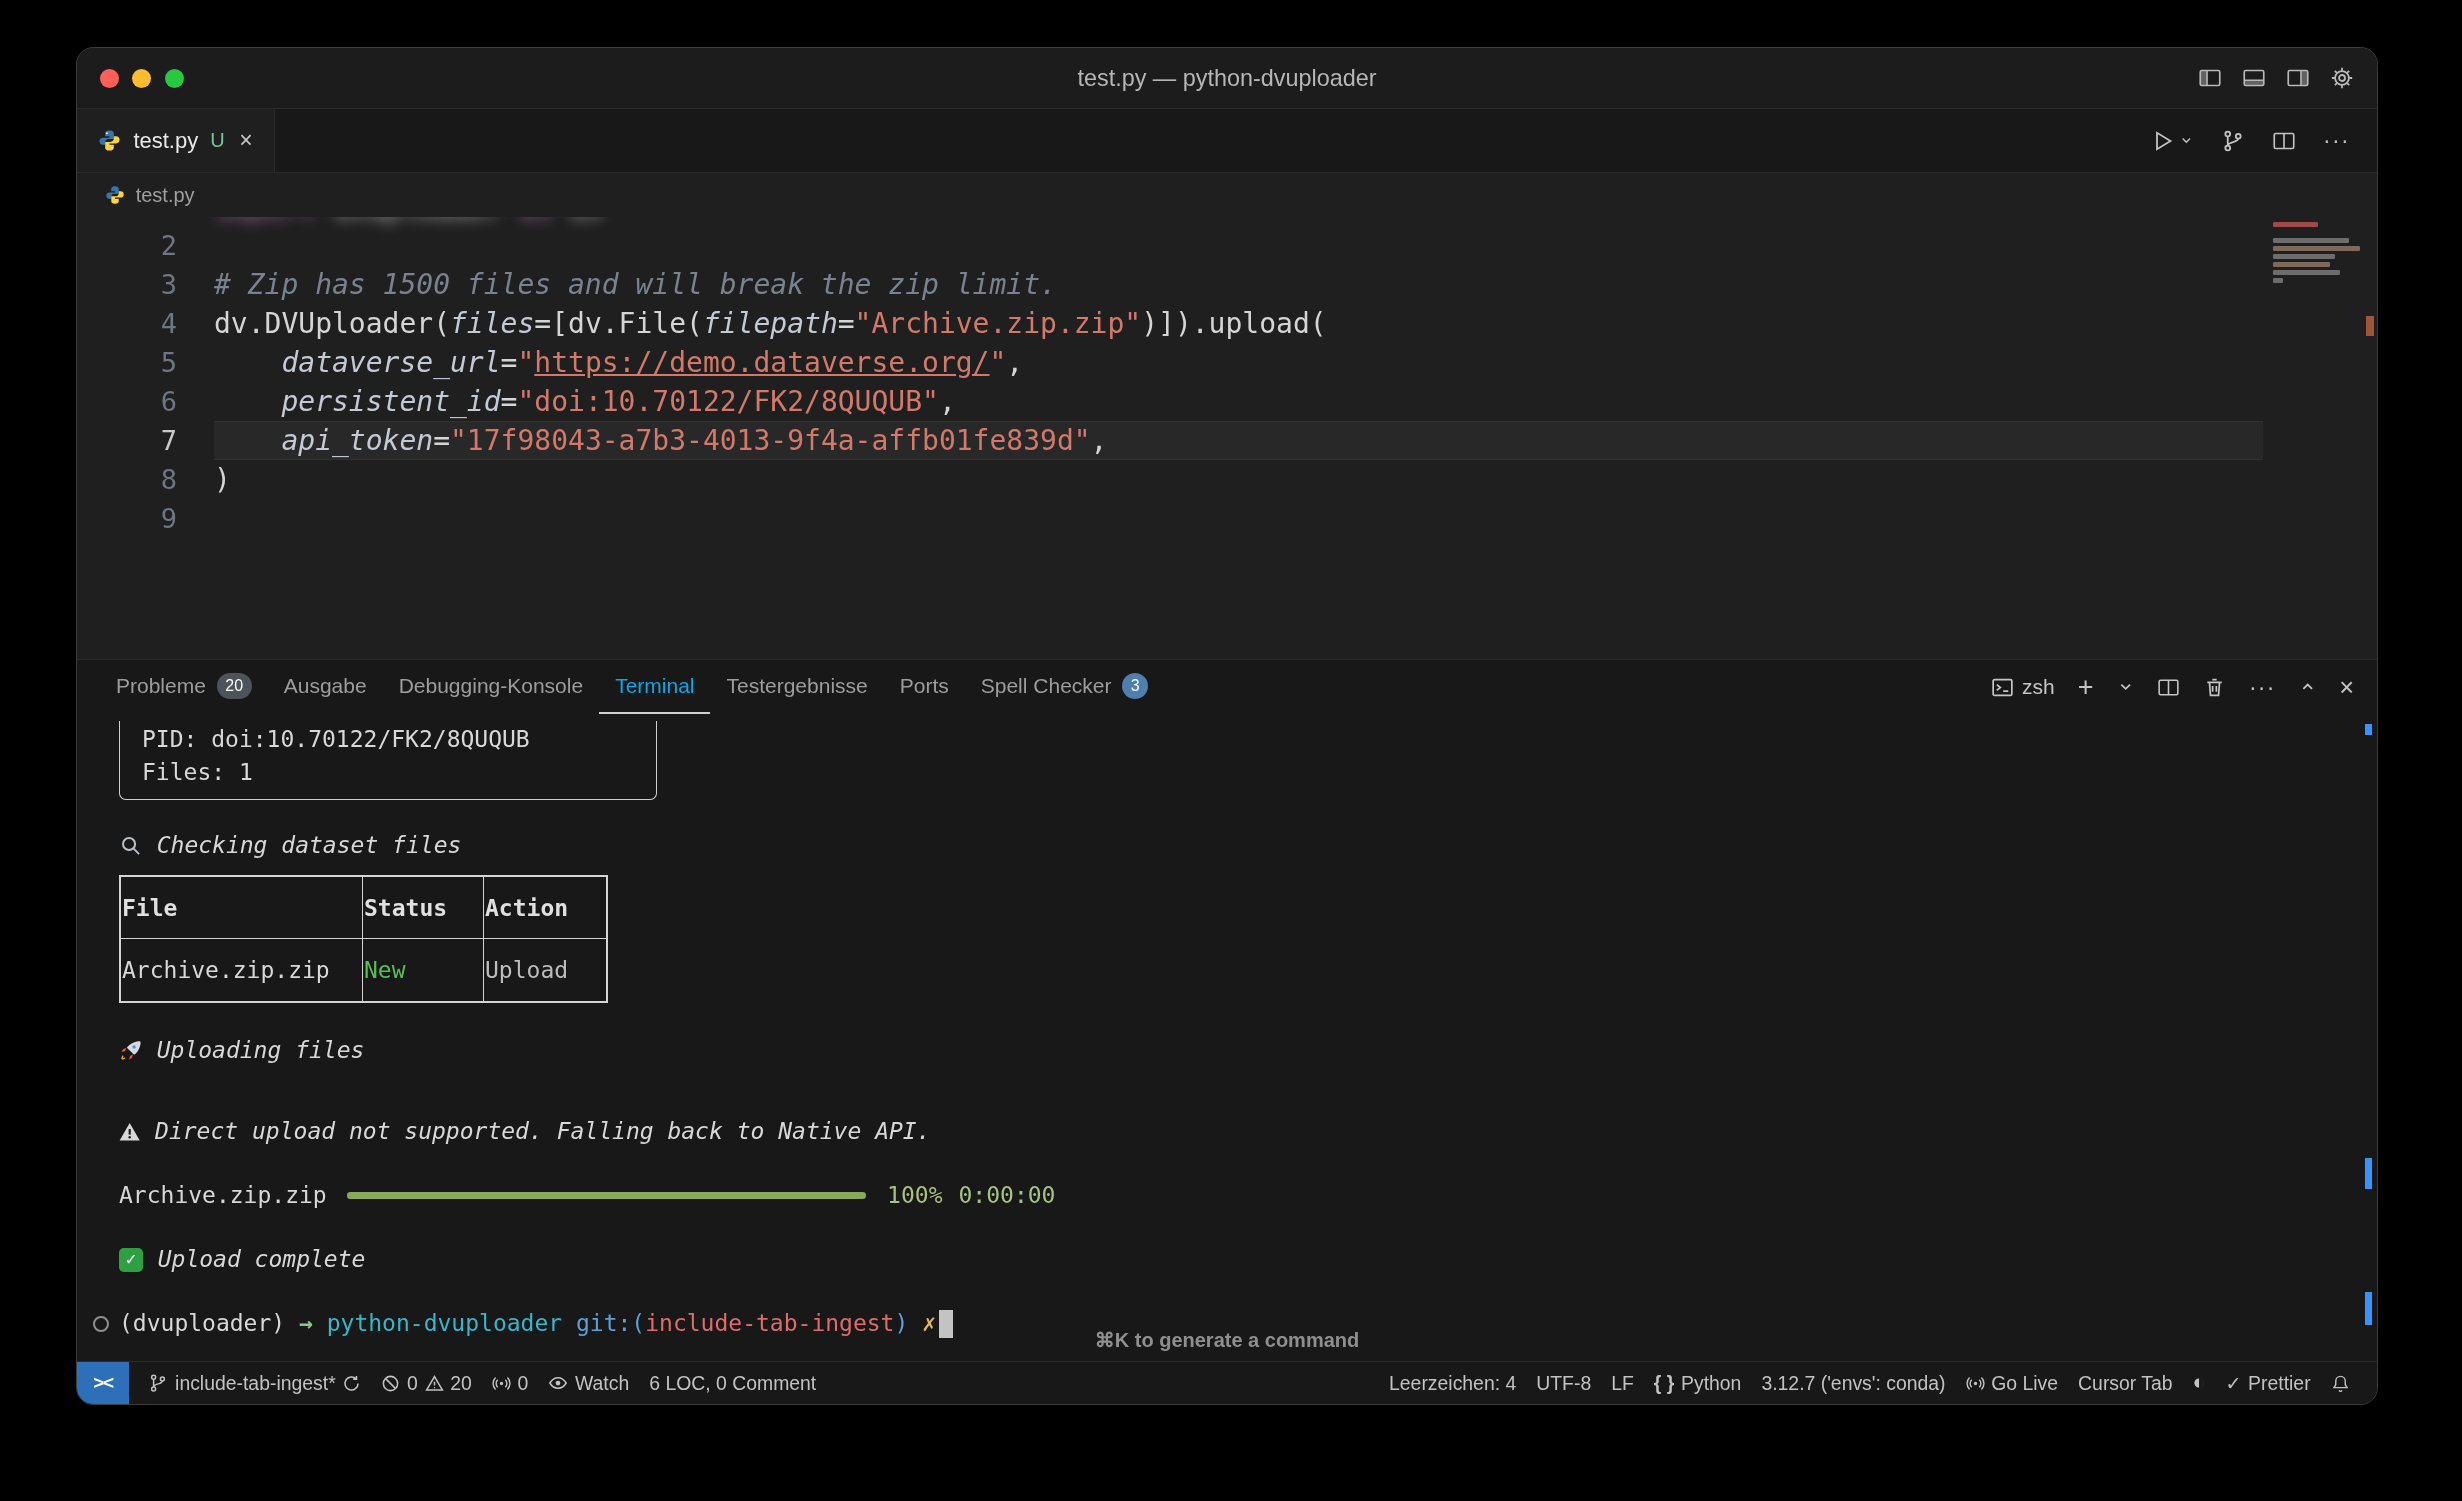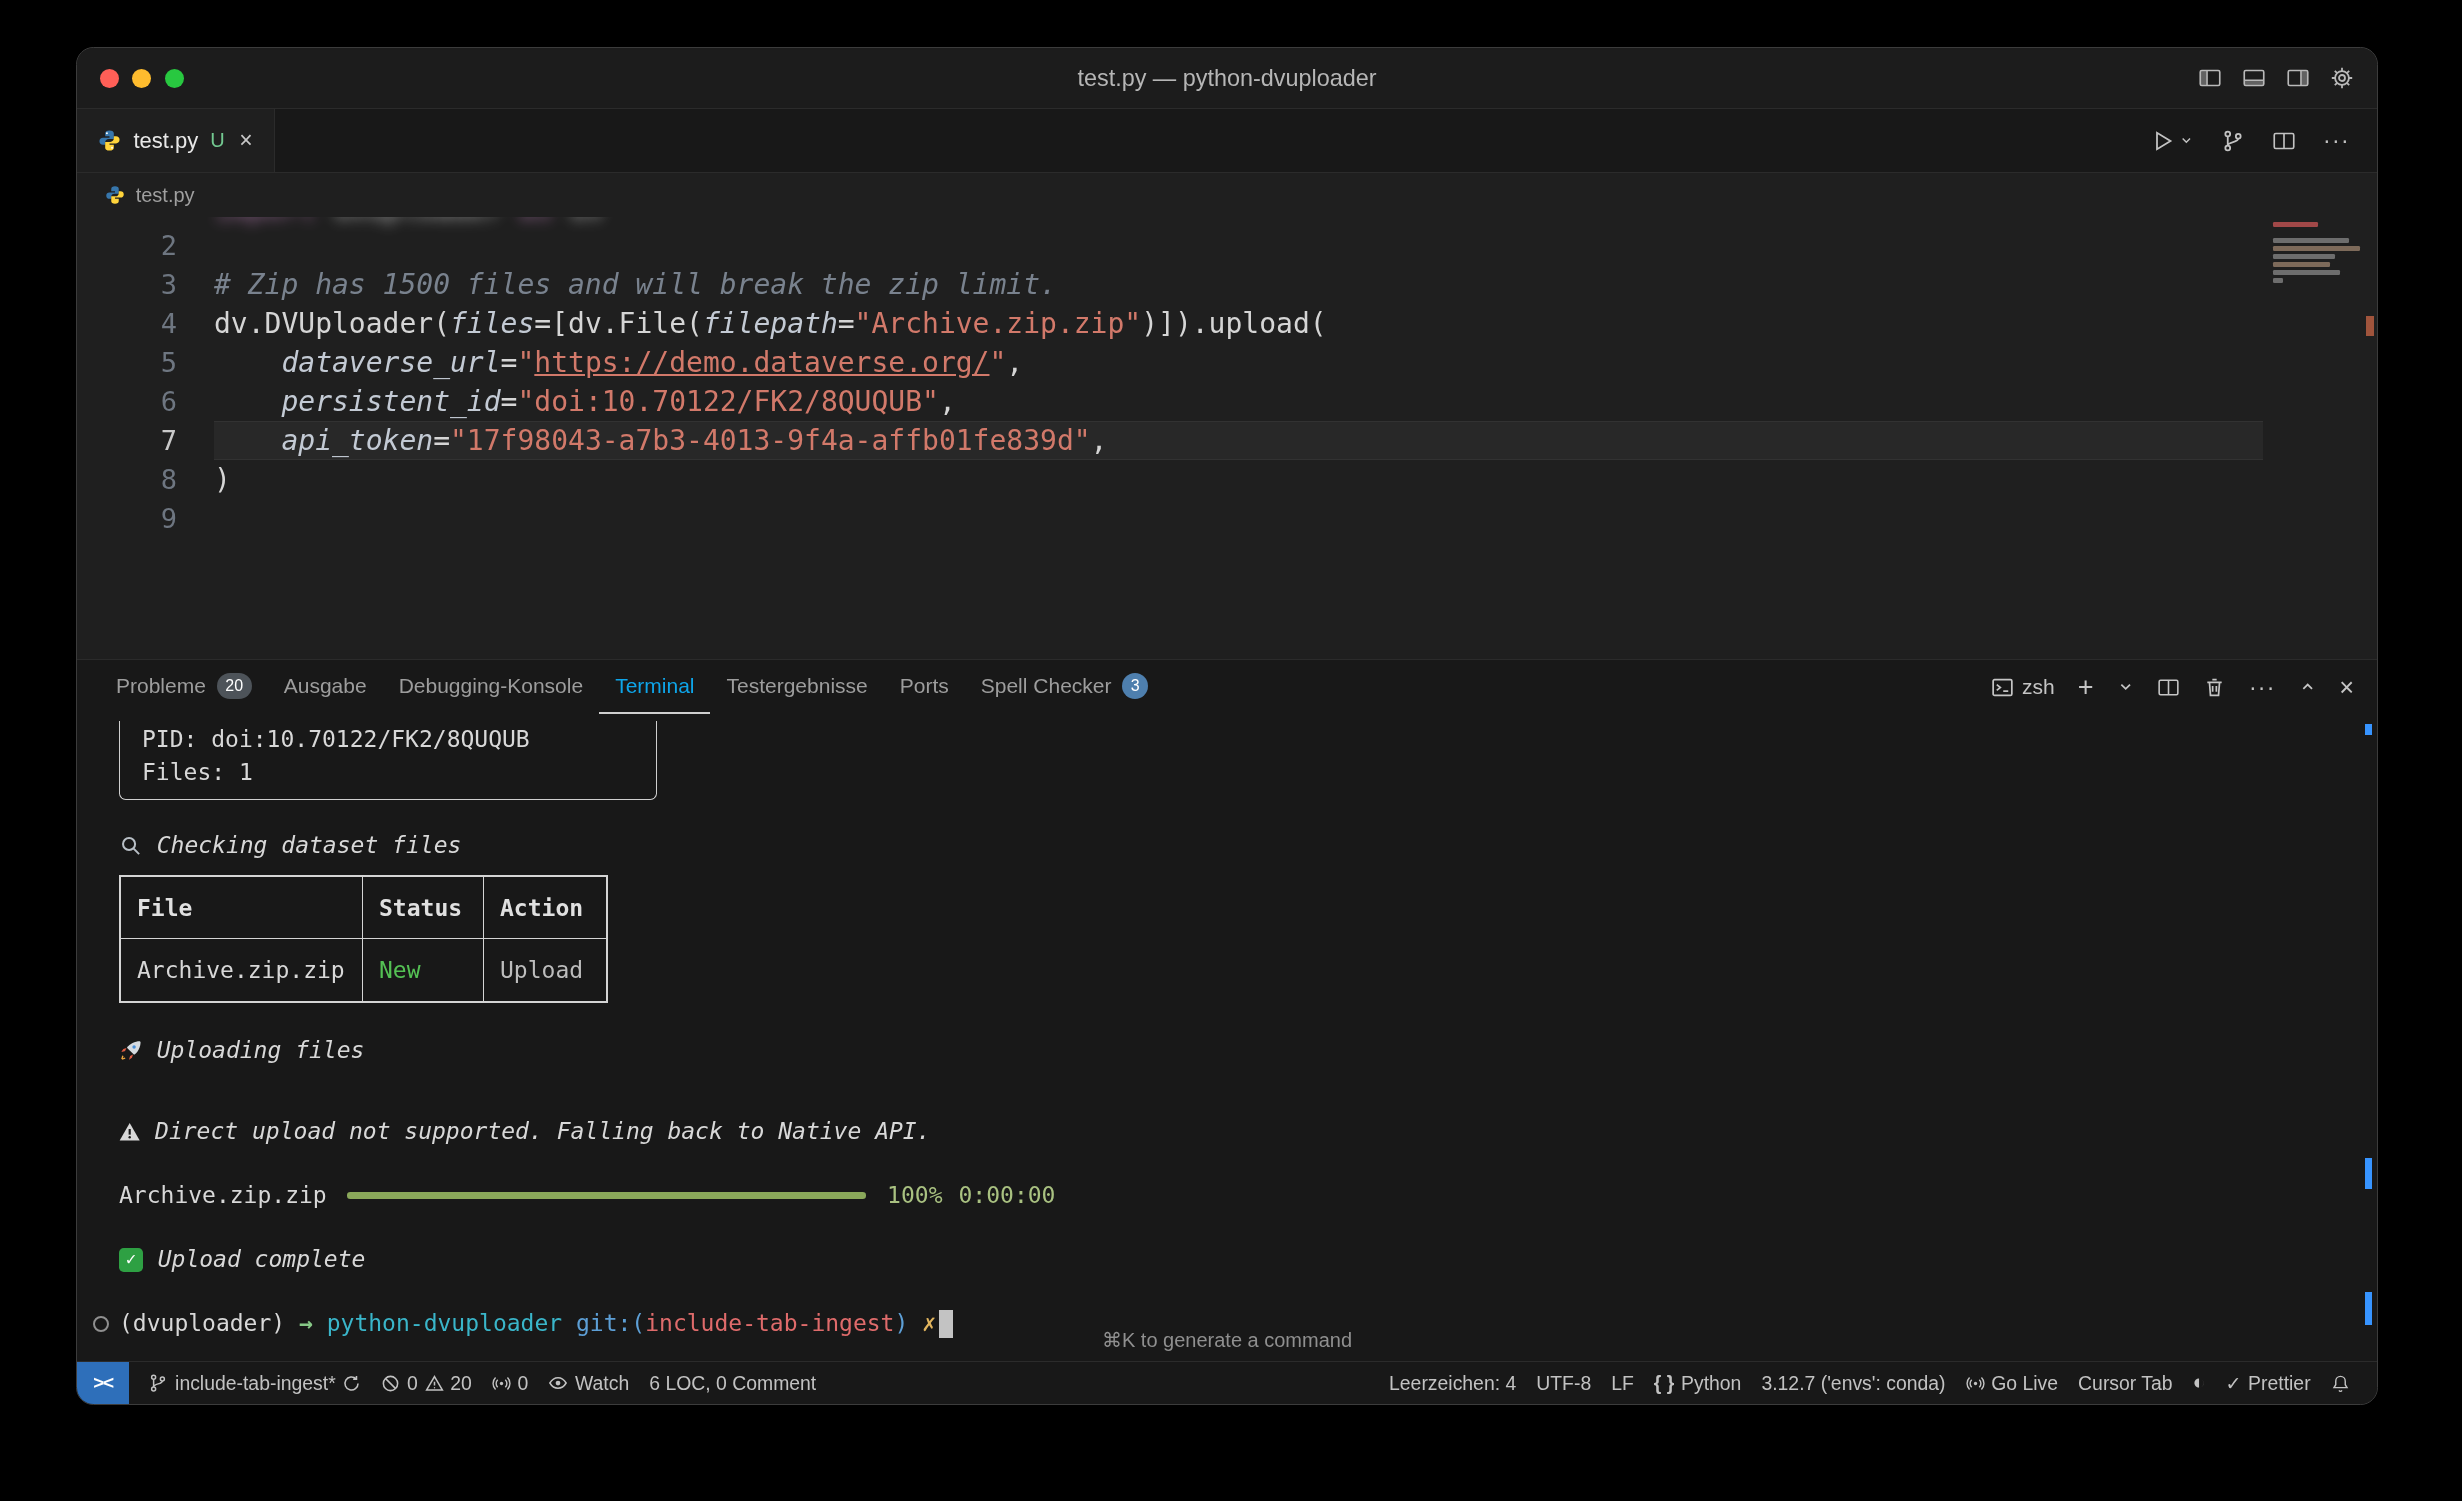--- a/index.html
+++ b/index.html
@@ -66,21 +66,21 @@
 
   
   .term{flex:1;position:relative;padding:6.7px 0 0 42px;color:var(--term-fg);
     font-family:"DejaVu Sans Mono",monospace;font-size:23px;line-height:33px;overflow:hidden;}
   .pidbox{width:514px;border:1.3px solid #cfcfcf;border-top:none;border-radius:0 0 6.7px 6.7px;
     padding:2.7px 0 9.4px 22px;}
   .trow{margin-top:31px;display:flex;align-items:center;gap:14.7px;}
   .msg{font-style:italic;}
   .ttable{margin-top:13.4px;display:inline-block;border:2px solid #d4d4d4;}
   .trow2{display:flex;}
-  .tcell{height:62px;line-height:62px;padding-left:16px;border-right:1.3px solid #d4d4d4;box-sizing:border-box;}
+  .tcell{height:62px;line-height:62px;padding-left:1px;border-right:1.3px solid #d4d4d4;box-sizing:border-box;}
   .tcell:last-child{border-right:none;}
   .thead .tcell{border-bottom:1.3px solid #d4d4d4;font-weight:bold;color:#e0e0e0;}
   .c-file{width:242px;}.c-status{width:121px;}.c-action{width:122px;}
   .cell-new{color:var(--green-new);}
   .cell-action{color:#bdbdbd;}
   .warn-gap{margin-top:48px;}
   .progress-row{margin-top:31px;display:flex;align-items:center;}
   .p-bar{width:519px;height:6.7px;border-radius:3.3px;background:var(--bar-green);margin:0 21.4px 0 20px;}
   .p-meta{color:var(--progress-text);}
   .check-badge{display:inline-flex;width:24px;height:24px;border-radius:4.7px;background:var(--check-green);
@@ -88,21 +88,21 @@
   .prompt-row{margin-top:31px;position:relative;display:flex;align-items:center;}
   .cmd-circle{position:absolute;left:-26px;top:8.7px;width:12px;height:12px;border:2px solid #8f8f8f;border-radius:50%;}
   .t-fg{color:var(--term-fg);}
   .t-cyan{color:var(--t-cyan);}
   .t-blue{color:var(--t-blue);}
   .t-red{color:var(--t-red);}
   .t-yellow{color:var(--t-yellow);}
   .t-arrow{color:var(--t-arrow);font-weight:bold;}
   .cursor{display:inline-block;width:14.7px;height:28px;background:#c3c3c3;vertical-align:middle;margin-left:2.7px;}
   .hint{position:absolute;left:0;right:0;bottom:9.4px;text-align:center;color:#8f8f8f;
-    font-size:20px;font-family:"Liberation Sans",sans-serif;}
+    font-size:20px;font-family:"Liberation Sans",sans-serif;font-weight:bold;}
   .scrollmark{position:absolute;right:5.4px;width:6.7px;background:var(--scroll-blue);}
   .sm1{top:64px;height:10.7px;}
   .sm2{top:498px;height:31px;}
   .sm3{top:632px;height:33px;}
 
   
   .statusbar{height:42px;flex:none;background:#181818;border-top:0.7px solid #2b2b2b;
     display:flex;align-items:stretch;color:#c2c2c2;font-size:19.4px;}
   .sb-remote{width:52px;background:var(--accent-blue);color:#fff;display:flex;align-items:center;
     justify-content:center;font-weight:bold;font-size:19px;letter-spacing:-1.3px;}

